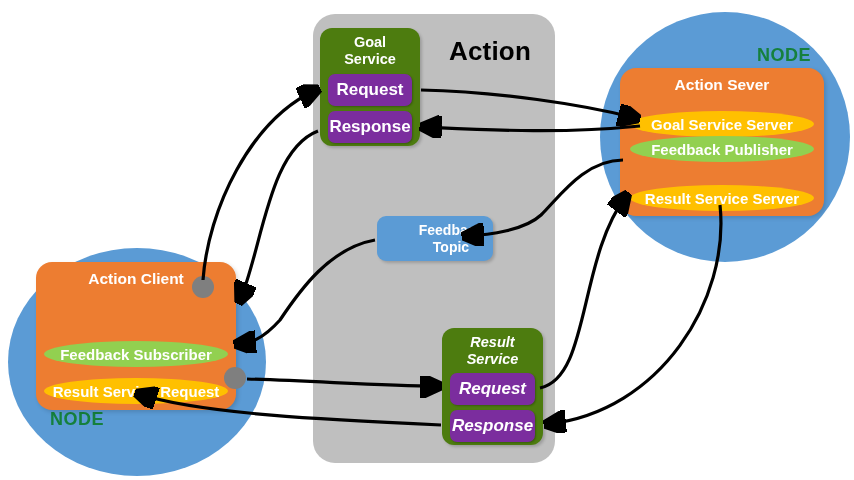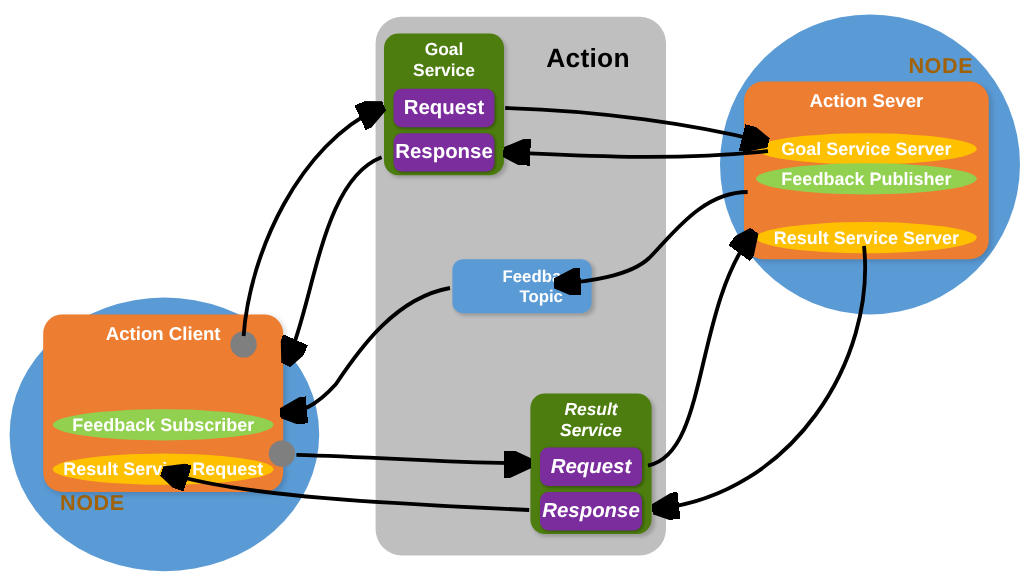--- a/index.html
+++ b/index.html
@@ -25,21 +25,21 @@
     height: 449px;
     background: #bfbfbf;
     border-radius: 22px;
   }
   .action-title {
     position: absolute;
     left: 430px;
     top: 36px;
     width: 120px;
     text-align: center;
-    font-size: 22px;
+    font-size: 26px;
     font-weight: bold;
     color: #000000;
     letter-spacing: 0.2px;
   }
 
   
   .service-box {
     position: absolute;
     background: #4d7c0f;
     border-radius: 12px;
@@ -102,21 +102,21 @@
   .node-circle {
     position: absolute;
     background: #5b9bd5;
     border-radius: 50%;
   }
   #node-server { left: 600px; top: 12px; width: 250px; height: 250px; }
   #node-client { left: 8px;  top: 248px; width: 258px; height: 228px; border-radius: 50%; }
 
   .node-label {
     position: absolute;
-    color: #a16207;
+    color: #15803d;
     font-size: 18px;
     font-weight: bold;
     letter-spacing: 0.5px;
   }
   #node-label-server { left: 757px; top: 45px; }
   #node-label-client { left: 50px;  top: 409px; }
 
   
   .orange-panel {
     position: absolute;

